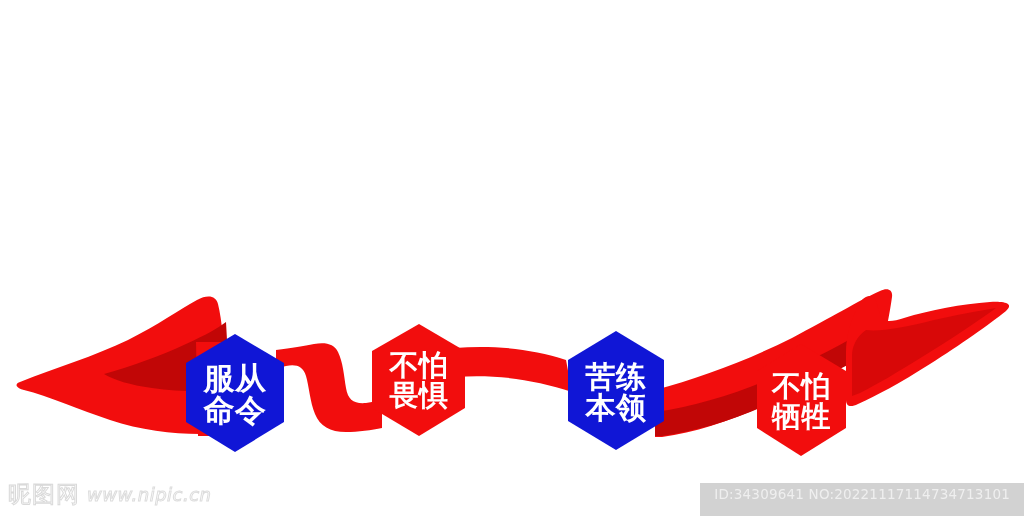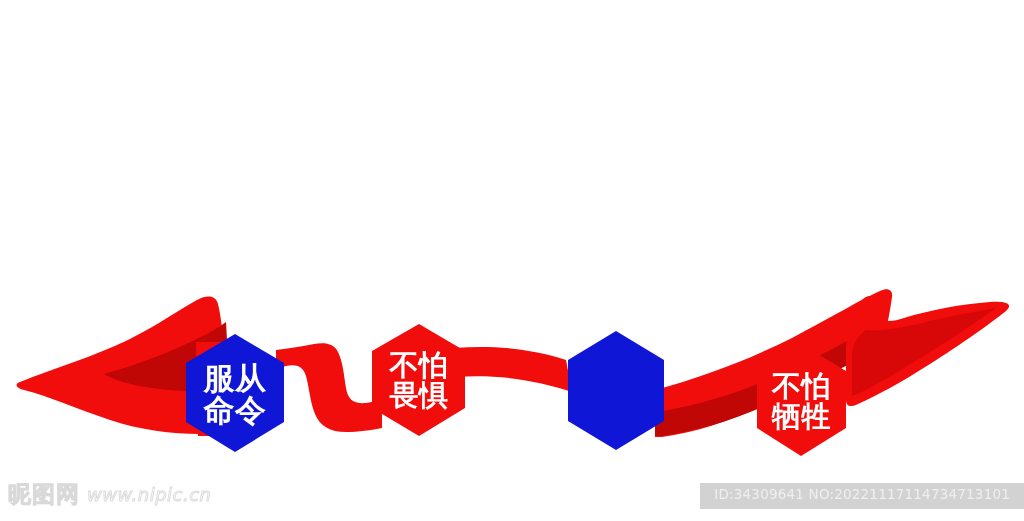--- a/index.html
+++ b/index.html
@@ -60,42 +60,42 @@
     position: absolute;
     left: 8px;
     top: 2px;
     display: flex;
     align-items: center;
     gap: 7px;
     opacity: 1;
   }
   #nipic-logo {
     font-size: 23px;
-    font-weight: bold;
+    font-weight: normal;
     letter-spacing: 1px;
     color: transparent;
     -webkit-text-stroke: 1px #d9d9d9;
     text-shadow: 0 0 0 transparent;
     font-family: "DejaVu Sans", "Liberation Sans", sans-serif;
   }
   #nipic-url {
     font-size: 18px;
     font-style: italic;
     font-weight: normal;
     letter-spacing: 0.5px;
     color: transparent;
     -webkit-text-stroke: 1px #dcdcdc;
     font-family: "DejaVu Sans", "Liberation Sans", sans-serif;
   }
   #id-badge {
     position: absolute;
     right: 0px;
     top: 6px;
     height: 22px;
-    padding: 0 14px 4px 14px;
+    padding: 0 14px 11px 14px;
     display: flex;
     align-items: center;
     background: #d2d2d2;
     color: #efefef;
     font-size: 13.5px;
     letter-spacing: 0.2px;
     white-space: nowrap;
     font-family: "DejaVu Sans", "Liberation Sans", sans-serif;
   }
 </style>
@@ -211,20 +211,24 @@
   <div class="hex-label" id="hex-text-1">
     <span class="ln">服从</span>
     <span class="ln">命令</span>
   </div>
 
   <div class="hex-label" id="hex-text-2">
     <span class="ln">不怕</span>
     <span class="ln">畏惧</span>
   </div>
 
+  <div class="hex-label" id="hex-text-3">
+    <span class="ln">苦练</span>
+    <span class="ln">本领</span>
+  </div>
 
   <div class="hex-label" id="hex-text-4">
     <span class="ln">不怕</span>
     <span class="ln">牺牲</span>
   </div>
 
   <div id="watermark-row">
     <div id="nipic-watermark">
       <span id="nipic-logo">昵图网</span>
       <span id="nipic-url">www.nipic.cn</span>

